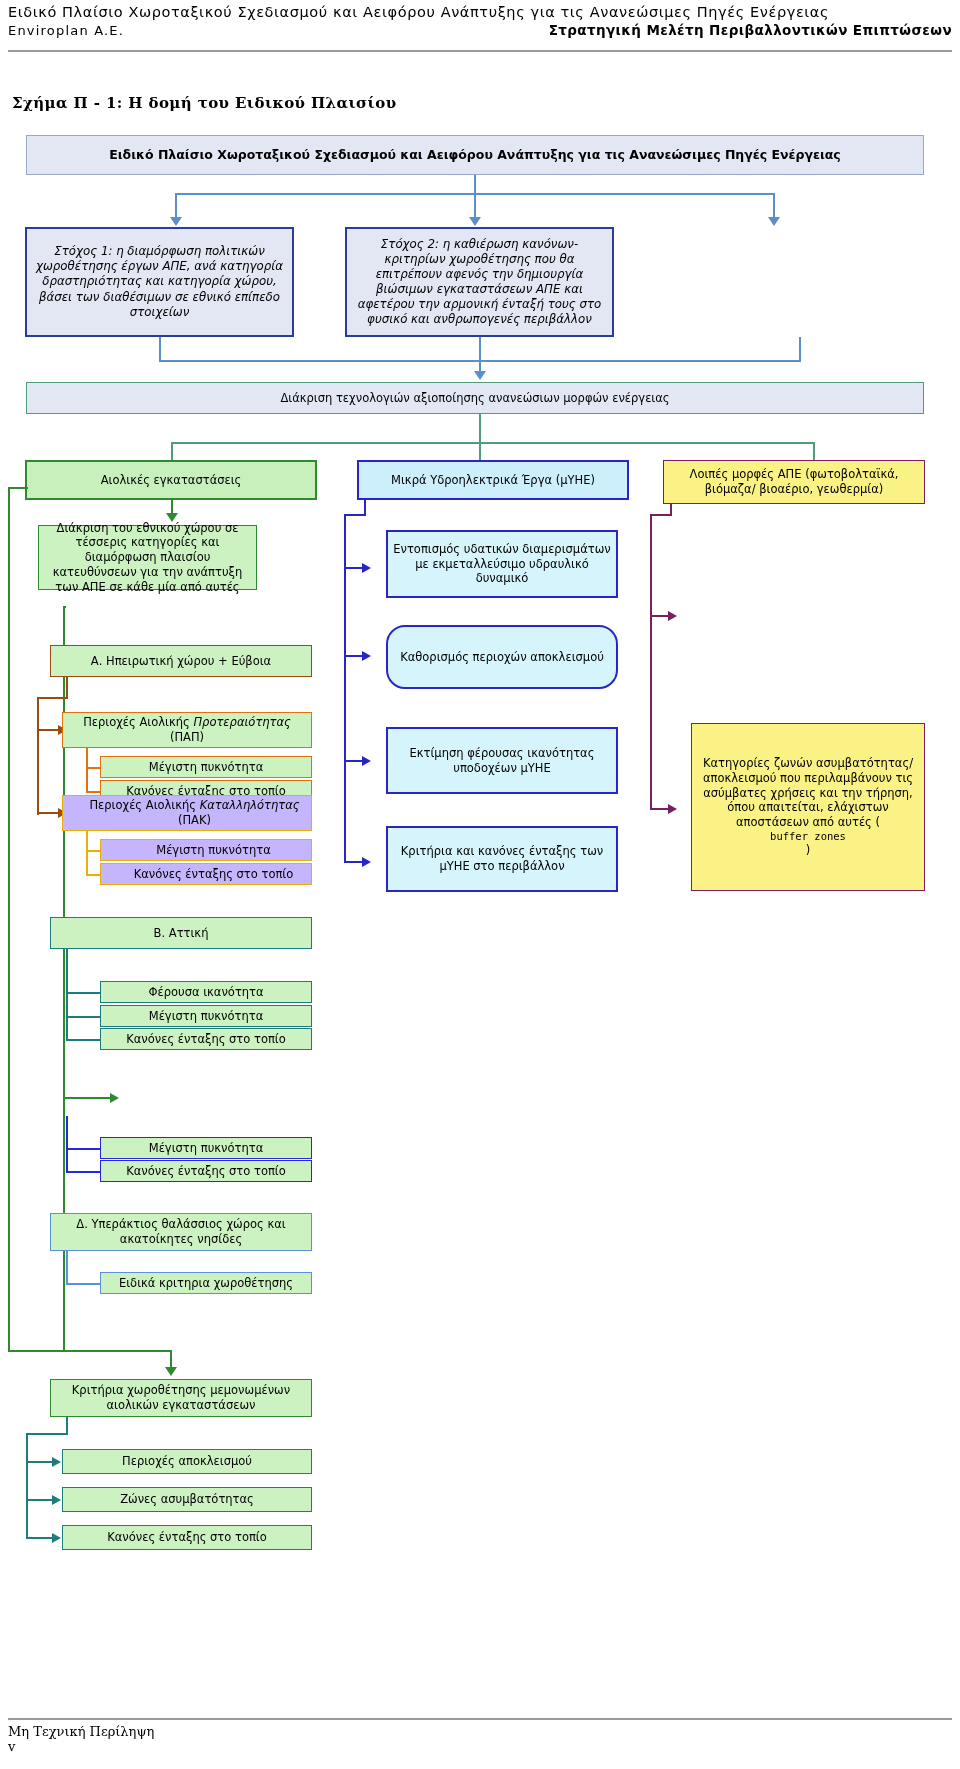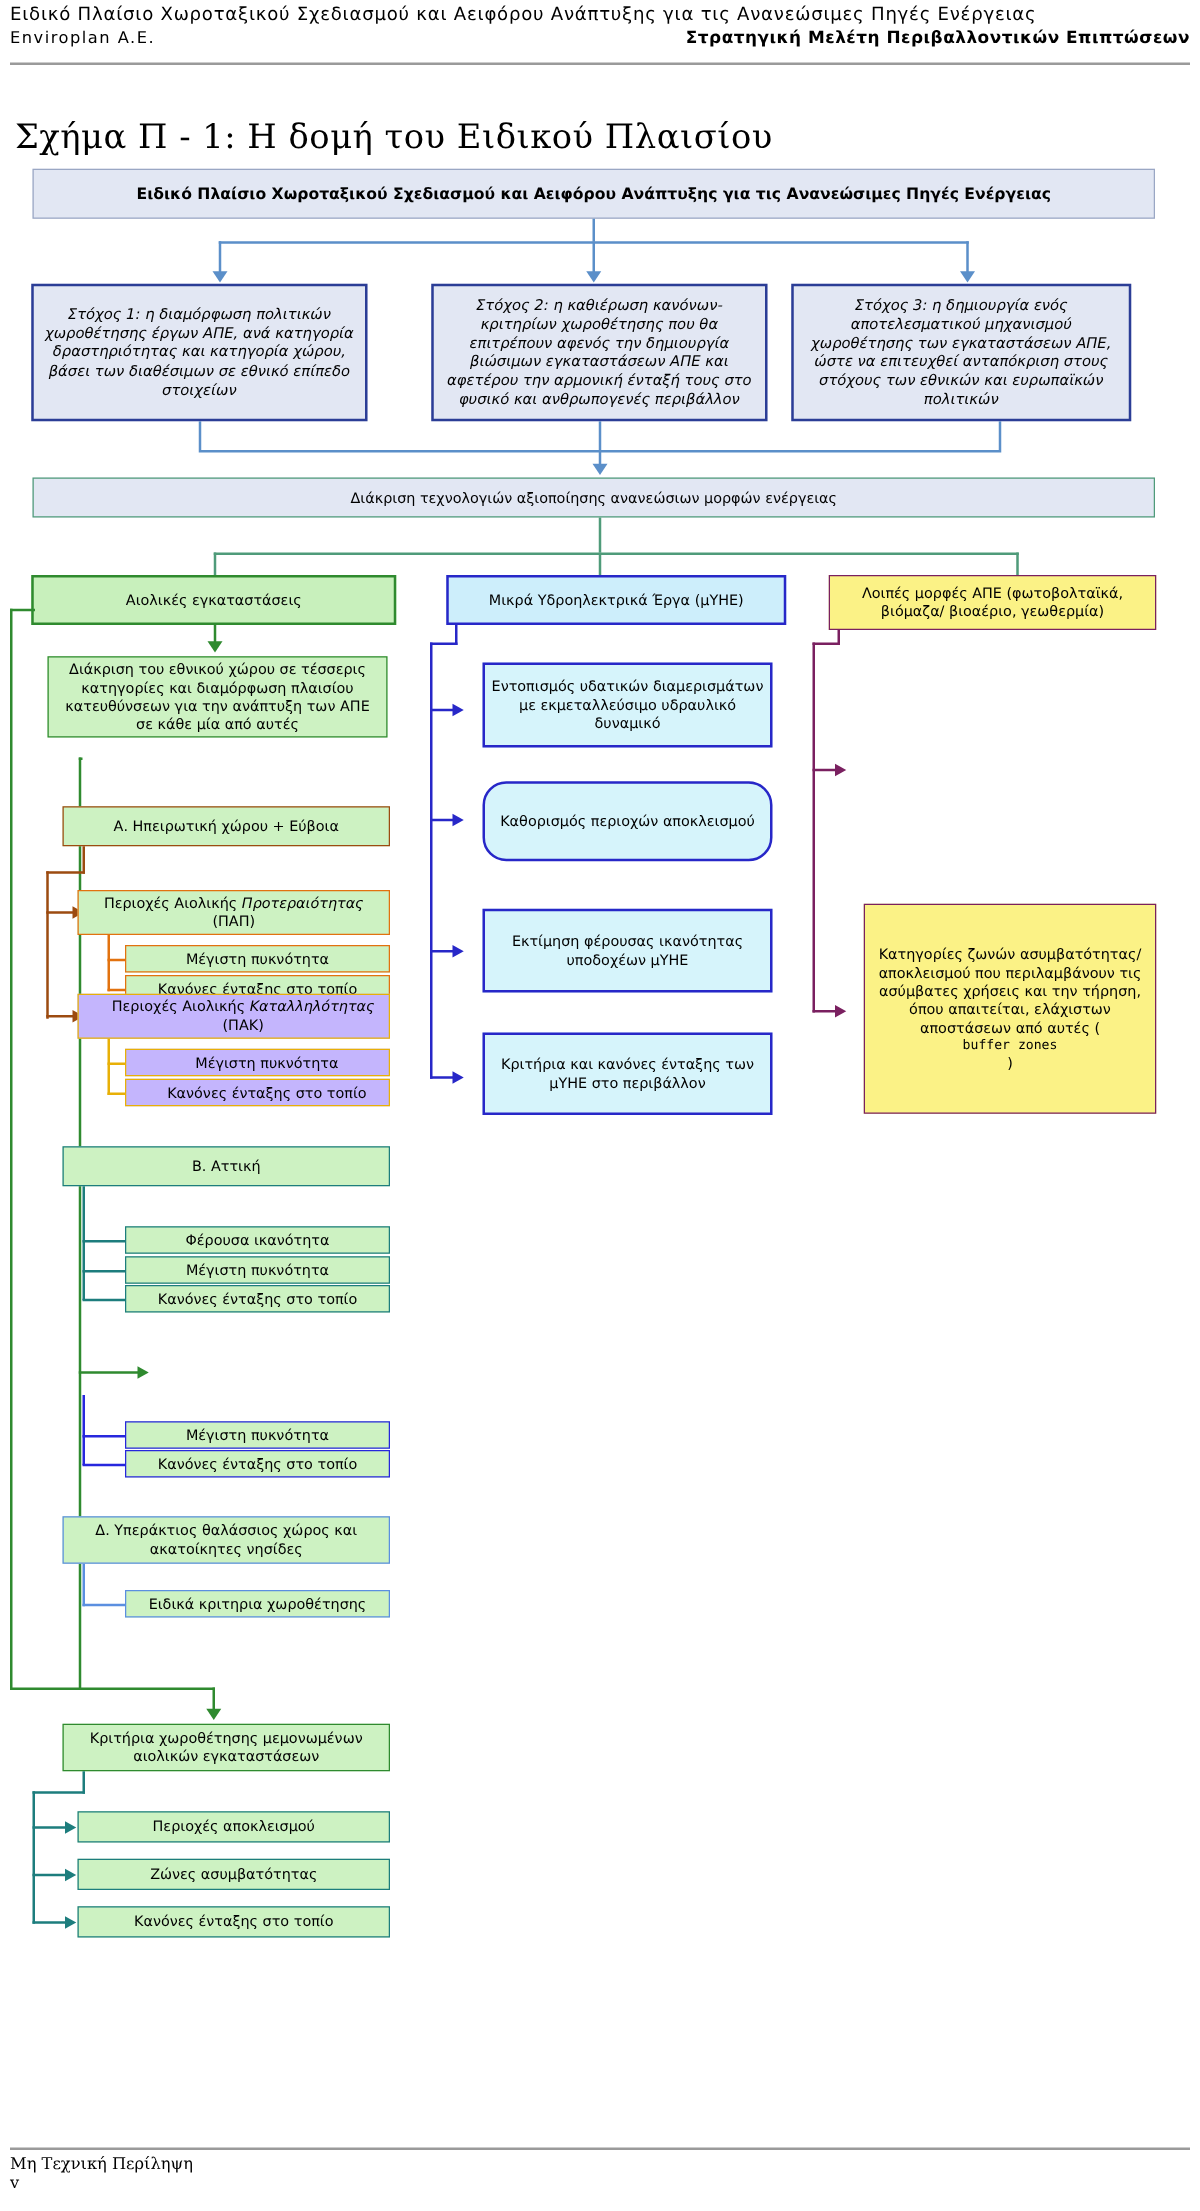--- a/index.html
+++ b/index.html
@@ -78,22 +78,22 @@
     font-family: "DejaVu Serif", "Liberation Serif", serif;
     flex-direction: column;
   }
 
   
   .fig-title {
     position: absolute;
     left: 12px;
     top: 94px;
     font-family: "DejaVu Serif", "Liberation Serif", serif;
-    font-size: 27px;
-    font-weight: normal;
+    font-size: 15px;
+    font-weight: bold;
     letter-spacing: 0.4px;
     white-space: nowrap;
   }
 
   
   .box {
     position: absolute;
     box-sizing: border-box;
     display: flex;
     align-items: center;
@@ -190,23 +190,20 @@
   <div class="ar ar-d" style="left:469px; top:217px; border-top:9px solid #5b8fc9;"></div>
   <div class="ln" style="left:773px; top:193px; width:2px; height:26px; background:#5b8fc9;"></div>
   <div class="ar ar-d" style="left:768px; top:217px; border-top:9px solid #5b8fc9;"></div>
 
   <div class="box t-goal" style="left:25px; top:227px; width:269px; height:110px;">
     <span>Στόχος 1: η διαμόρφωση πολιτικών χωροθέτησης έργων ΑΠΕ, ανά κατηγορία δραστηριότητας και κατηγορία χώρου, βάσει των διαθέσιμων σε εθνικό επίπεδο στοιχείων</span>
   </div>
   <div class="box t-goal" style="left:345px; top:227px; width:269px; height:110px;">
     <span>Στόχος 2: η καθιέρωση κανόνων-κριτηρίων χωροθέτησης που θα επιτρέπουν αφενός την δημιουργία βιώσιμων εγκαταστάσεων ΑΠΕ και αφετέρου την αρμονική ένταξή τους στο φυσικό και ανθρωπογενές περιβάλλον</span>
   </div>
-  <div class="box t-goal" style="left:633px; top:227px; width:272px; height:110px;">
-    <span>Στόχος 3: η δημιουργία ενός αποτελεσματικού μηχανισμού χωροθέτησης των εγκαταστάσεων ΑΠΕ, ώστε να επιτευχθεί ανταπόκριση στους στόχους των εθνικών και ευρωπαϊκών πολιτικών</span>
-  </div>
 
   <div class="ln" style="left:159px; top:337px; width:2px; height:23px; background:#5b8fc9;"></div>
   <div class="ln" style="left:479px; top:337px; width:2px; height:23px; background:#5b8fc9;"></div>
   <div class="ln" style="left:799px; top:337px; width:2px; height:23px; background:#5b8fc9;"></div>
   <div class="ln" style="left:159px; top:360px; width:642px; height:2px; background:#5b8fc9;"></div>
   <div class="ln" style="left:479px; top:360px; width:2px; height:12px; background:#5b8fc9;"></div>
   <div class="ar ar-d" style="left:474px; top:371px; border-top:9px solid #5b8fc9;"></div>
 
   <div class="box t-band" style="left:26px; top:382px; width:898px; height:32px;">
     <span>Διάκριση τεχνολογιών αξιοποίησης ανανεώσιων μορφών ενέργειας</span>
@@ -227,21 +224,21 @@
   <div class="box t-other-hd" style="left:663px; top:460px; width:262px; height:44px;">
     <span>Λοιπές μορφές ΑΠΕ (φωτοβολταϊκά, βιόμαζα/ βιοαέριο, γεωθερμία)</span>
   </div>
 
   <div class="ln" style="left:25px; top:500px; width:2px; height:0px; background:#2f8a2f;"></div>
   <div class="ln" style="left:8px; top:487px; width:20px; height:2px; background:#2f8a2f;"></div>
   <div class="ln" style="left:8px; top:487px; width:2px; height:864px; background:#2f8a2f;"></div>
   <div class="ln" style="left:171px; top:500px; width:2px; height:14px; background:#2f8a2f;"></div>
   <div class="ar ar-d" style="left:166px; top:513px; border-top:9px solid #2f8a2f;"></div>
 
-  <div class="box t-green" style="left:38px; top:525px; width:272px; height:65px;">
+  <div class="box t-green" style="left:38px; top:525px; width:219px; height:65px;">
     <span>Διάκριση του εθνικού χώρου σε τέσσερις κατηγορίες και διαμόρφωση πλαισίου κατευθύνσεων για την ανάπτυξη των ΑΠΕ σε κάθε μία από αυτές</span>
   </div>
 
   <div class="ln" style="left:63px; top:590px; width:2px; height:0; background:#2f8a2f;"></div>
   <div class="ln" style="left:63px; top:606px; width:2px; height:0; background:#2f8a2f;"></div>
   <div class="ln" style="left:63px; top:606px; width:2px; height:745px; background:#2f8a2f;"></div>
   <div class="ln" style="left:63px; top:606px; width:3px; height:2px; background:#2f8a2f;"></div>
 
   <div class="ln" style="left:63px; top:660px; width:49px; height:2px; background:#2f8a2f;"></div>
   <div class="ar ar-r" style="left:110px; top:656px; border-left:9px solid #2f8a2f;"></div>

